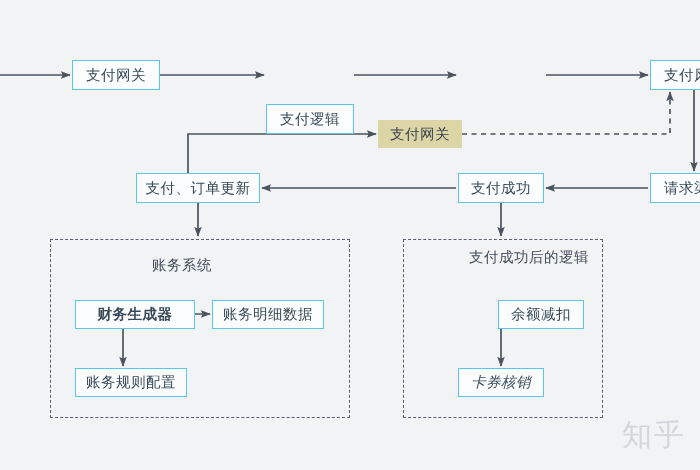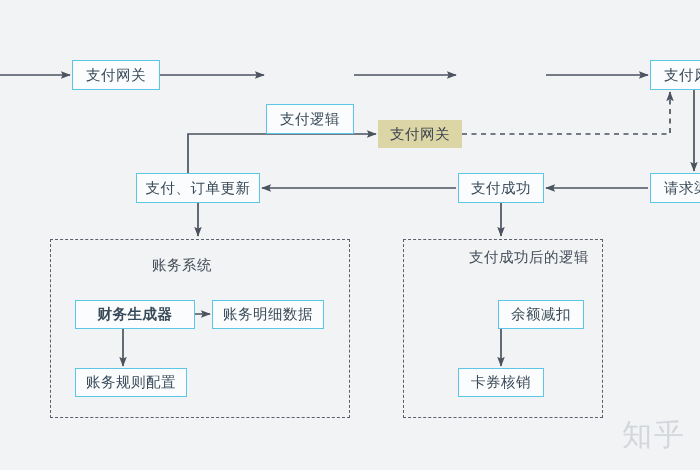--- a/index.html
+++ b/index.html
@@ -135,17 +135,17 @@
 
   <div class="node" style="left:136px; top:173px; width:124px; height:30px;">支付、订单更新</div>
   <div class="node" style="left:458px; top:173px; width:86px; height:30px;">支付成功</div>
   <div class="node" style="left:650px; top:173px; width:88px; height:30px;">请求渠道</div>
 
   <div class="node" style="left:75px; top:300px; width:120px; height:29px;font-weight:bold;">财务生成器</div>
   <div class="node" style="left:212px; top:300px; width:112px; height:29px;">账务明细数据</div>
   <div class="node" style="left:75px; top:368px; width:112px; height:29px;text-align:center;">账务规则配置</div>
 
   <div class="node" style="left:458px; top:300px; width:86px; height:29px;margin-left:40px;">余额减扣</div>
-  <div class="node" style="left:458px; top:368px; width:86px; height:29px;">卡券核销</div>
+  <div class="node" style="left:458px; top:368px; width:86px; height:29px;font-style:italic;">卡券核销</div>
 
   <div class="watermark" style="left:622px; top:420px;">知乎</div>
 
 </div>
 
 </body></html>

